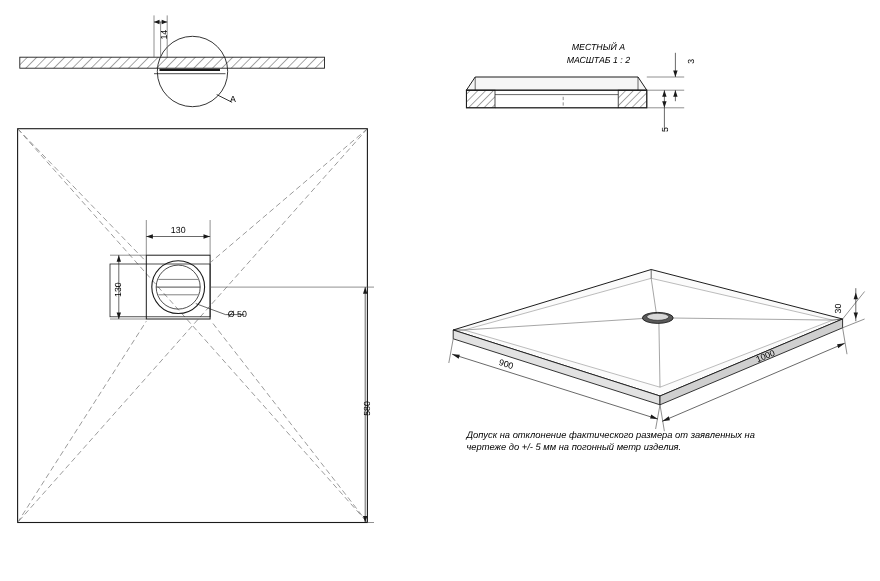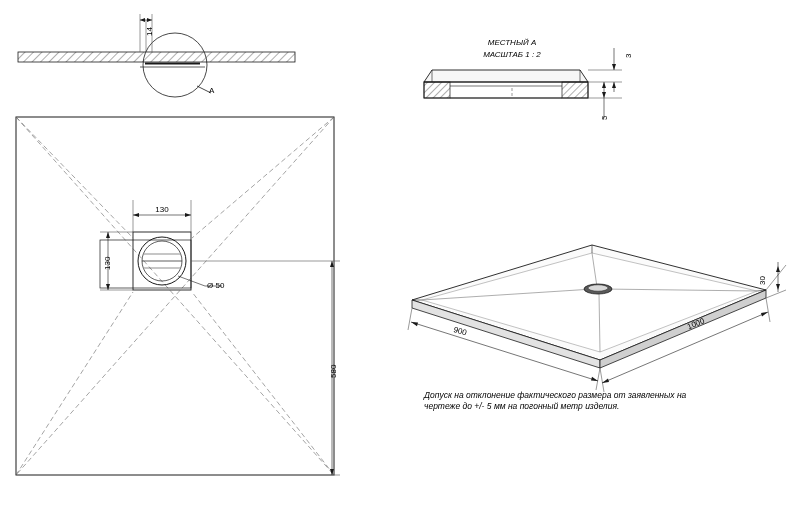--- a/index.html
+++ b/index.html
@@ -23,21 +23,21 @@
     height: 528px;
   }
   .lbl {
     position: absolute;
     font-family: "Liberation Sans", sans-serif;
     font-size: 8px;
     color: #000000;
     white-space: nowrap;
     line-height: 1.15;
   }
-  .lbl.italic { font-style: italic; }
+  .lbl.italic { font-style: italic; margin-left: 32px; }
   .lbl.center { text-align: center; }
   .rot90 {
     transform: rotate(-90deg);
     transform-origin: left top;
   }
   .note {
     position: absolute;
     font-family: "Liberation Sans", sans-serif;
     font-style: italic;
     font-size: 8.5px;

